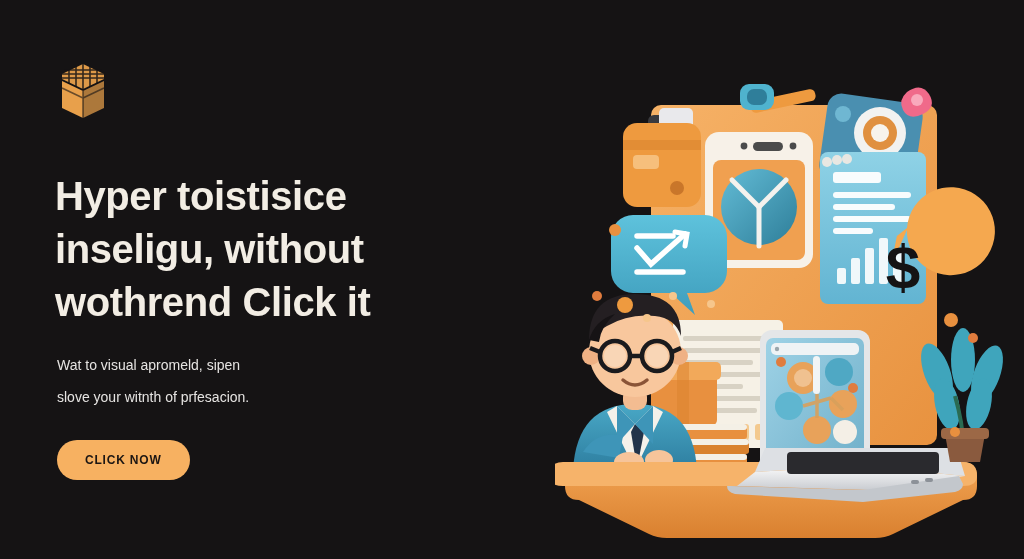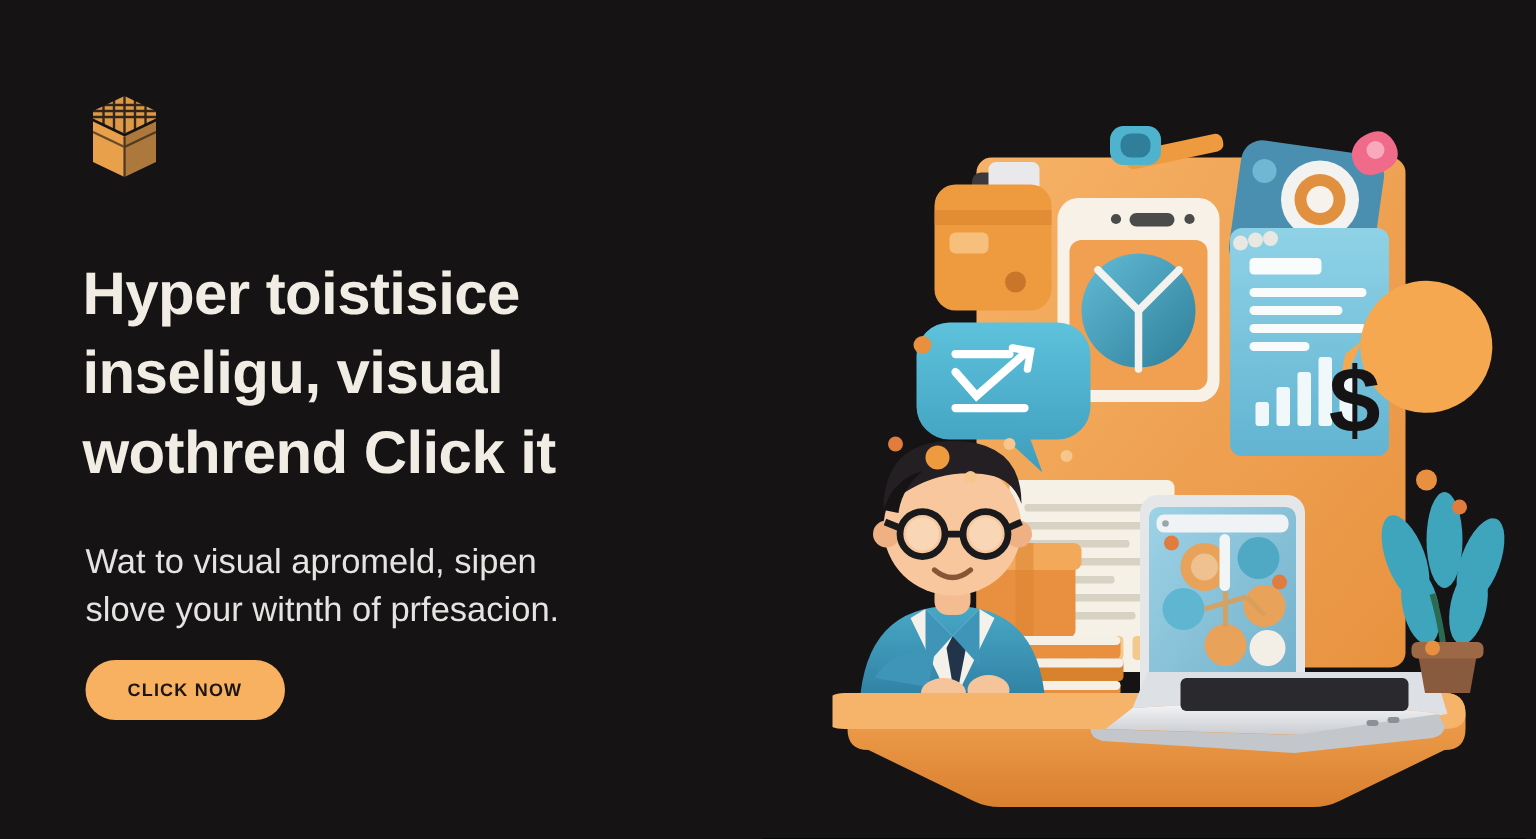--- a/index.html
+++ b/index.html
@@ -41,21 +41,21 @@
     letter-spacing: -0.4px;
     white-space: pre-line;
   }
 
   .subtitle {
     position: absolute;
     left: 57px;
     top: 335px;
     width: 390px;
     color: #E6E4E2;
-    font-size: 23px;
+    font-size: 14px;
     font-weight: normal;
     line-height: 32px;
     white-space: pre-line;
   }
 
   .cta {
     position: absolute;
     left: 57px;
     top: 440px;
     padding: 0 28px;
@@ -106,21 +106,21 @@
       </g>
       <g stroke="#151314" stroke-width="1.6" fill="none" opacity="0.6">
         <path d="M27 29 L27 56"></path>
         <path d="M6 26 L27 36"></path>
         <path d="M48 26 L27 36"></path>
       </g>
     </svg>
   </div>
 
   <h1 class="headline">Hyper toistisice
-inseligu, visual
+inseligu, without
 wothrend Click it</h1>
 
   <p class="subtitle">Wat to visual apromeld, sipen
 slove your witnth of prfesacion.</p>
 
   <button class="cta">CLICK NOW</button>
 
   <div class="art">
     <svg viewBox="0 0 469 559" xmlns="http://www.w3.org/2000/svg">
       <defs>

